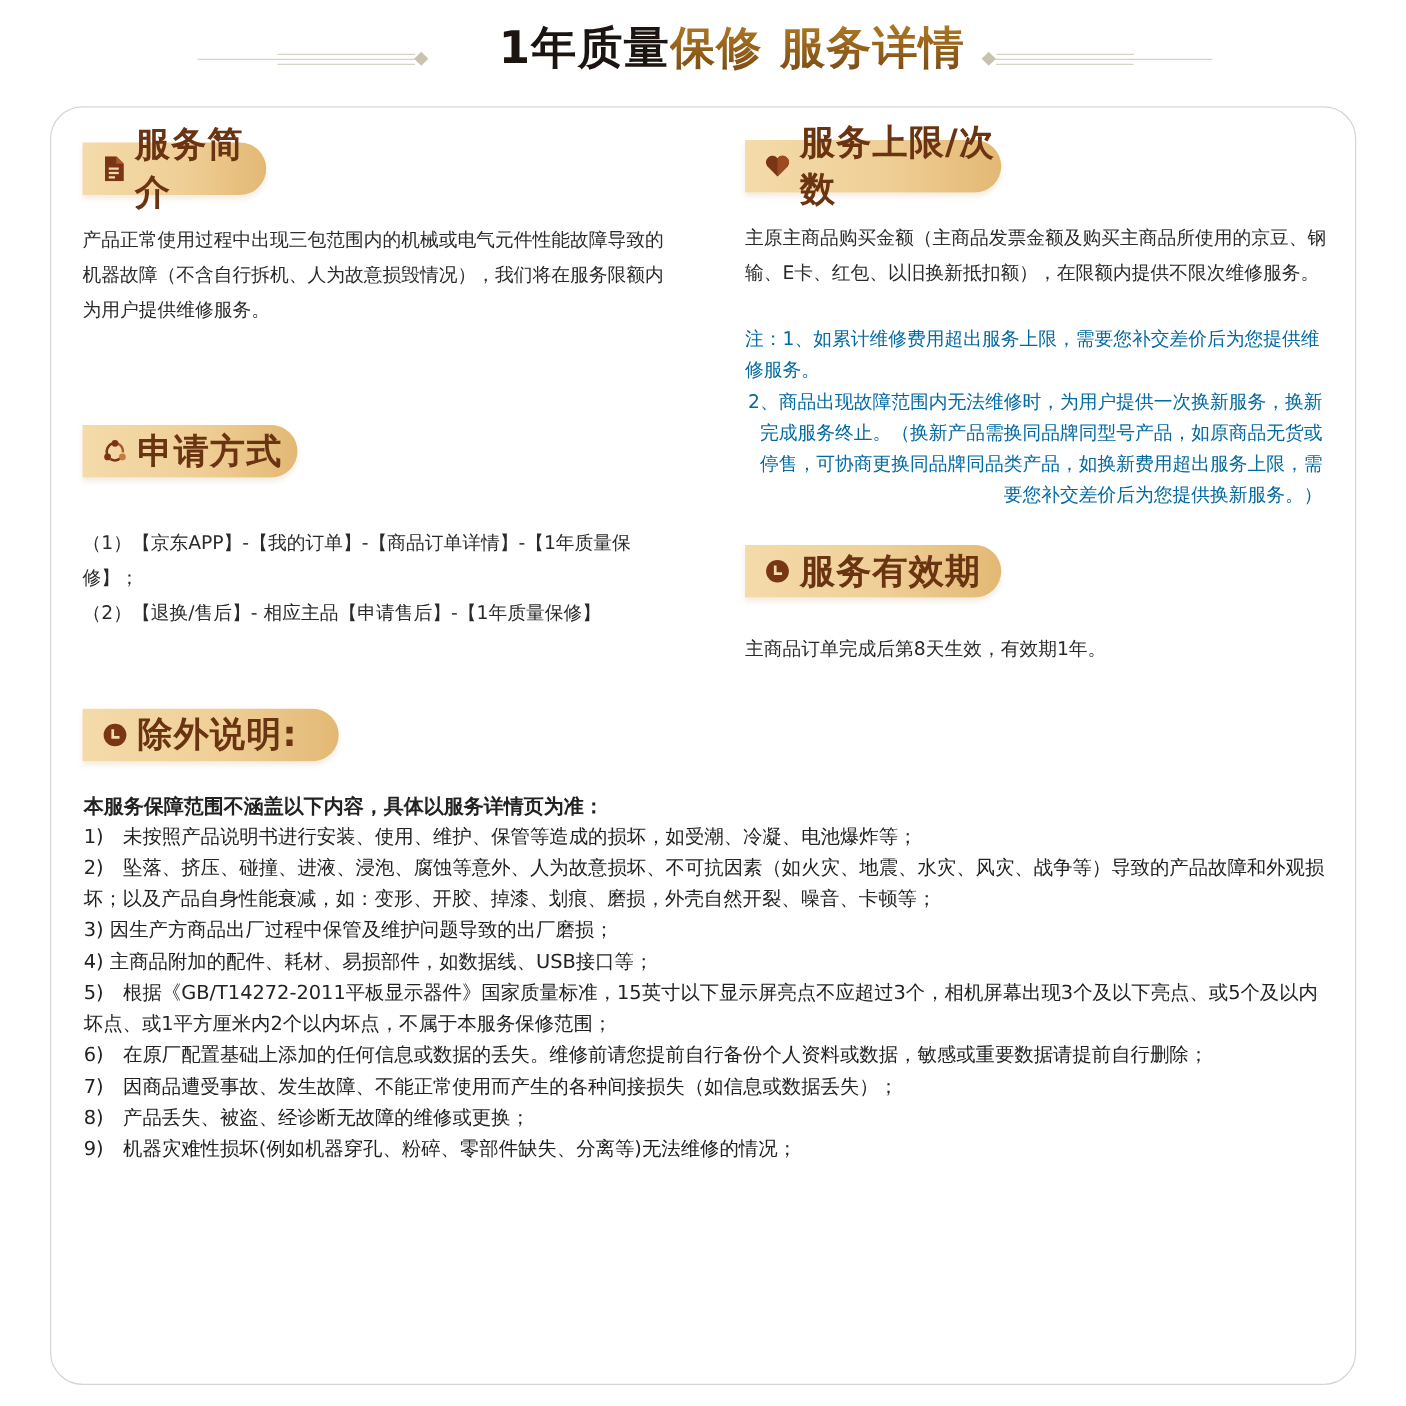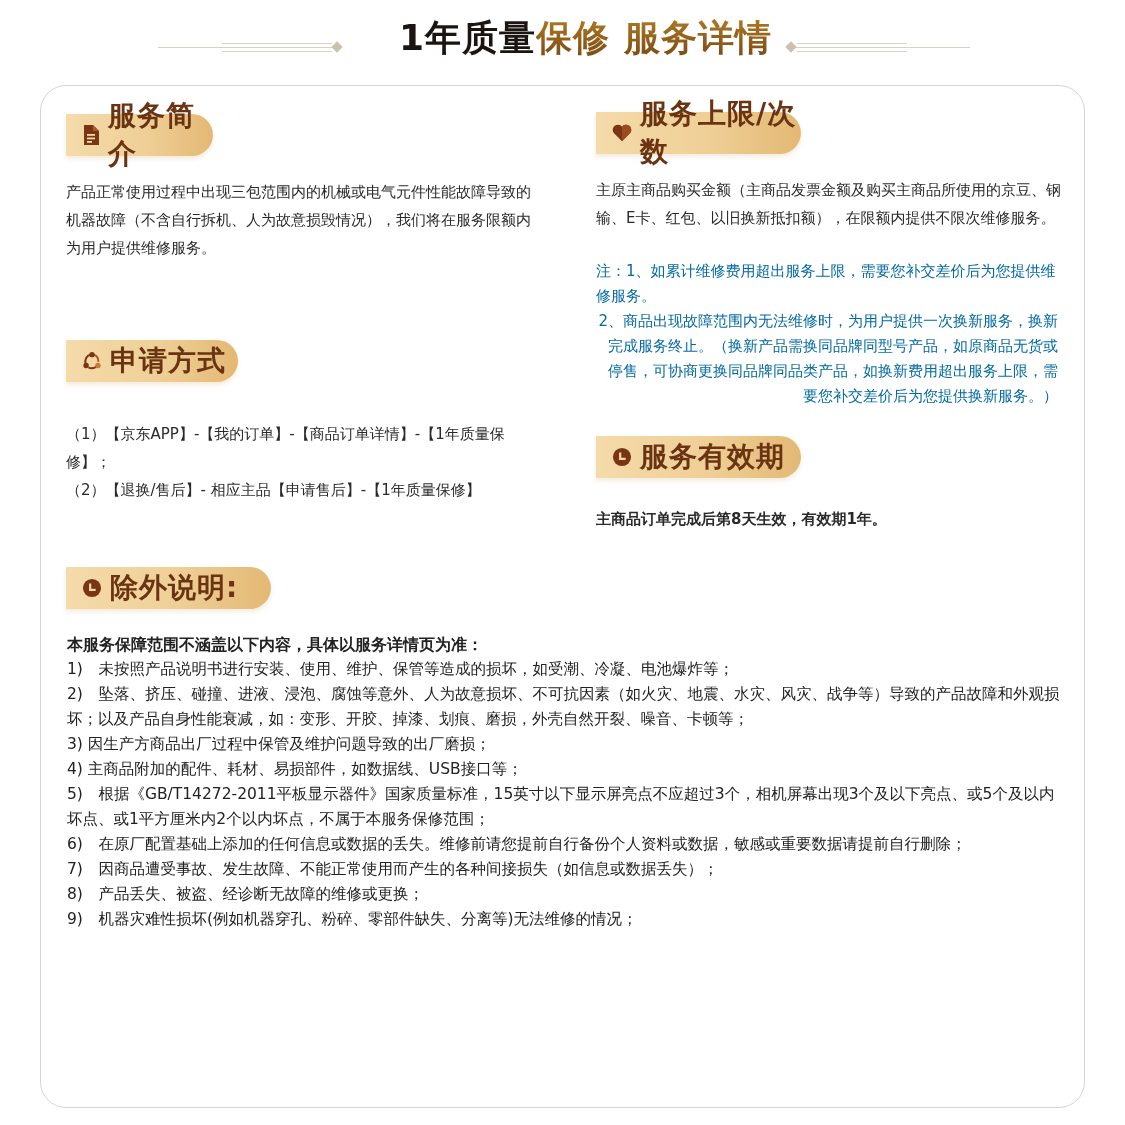--- a/index.html
+++ b/index.html
@@ -147,21 +147,21 @@
 
   <div class="pill" style="left:596px; top:436px; width:205px;align-items:center;">
     <span class="pill-icon">
       <svg width="22" height="22" viewBox="0 0 22 22">
           <circle cx="11" cy="11" r="10" fill="#7a3514"></circle>
           <path d="M9 6 V13 H15" stroke="#f4dbaa" stroke-width="2.4" fill="none"></path>
         </svg>
     </span>
     <span class="pill-label">服务有效期</span>
   </div>
-  <p class="body-text" style="left:596px; top:505px; width:470px;font-weight:bold;">主商品订单完成后第8天生效，有效期1年。</p>
+  <p class="body-text" style="left:596px; top:505px; width:470px;">主商品订单完成后第8天生效，有效期1年。</p>
 
   <div class="pill" style="left:66px; top:567px; width:205px;">
     <span class="pill-icon">
       <svg width="22" height="22" viewBox="0 0 22 22">
           <circle cx="11" cy="11" r="10" fill="#7a3514"></circle>
           <path d="M9 6 V13 H15" stroke="#f4dbaa" stroke-width="2.4" fill="none"></path>
         </svg>
     </span>
     <span class="pill-label">除外说明:</span>
   </div>

